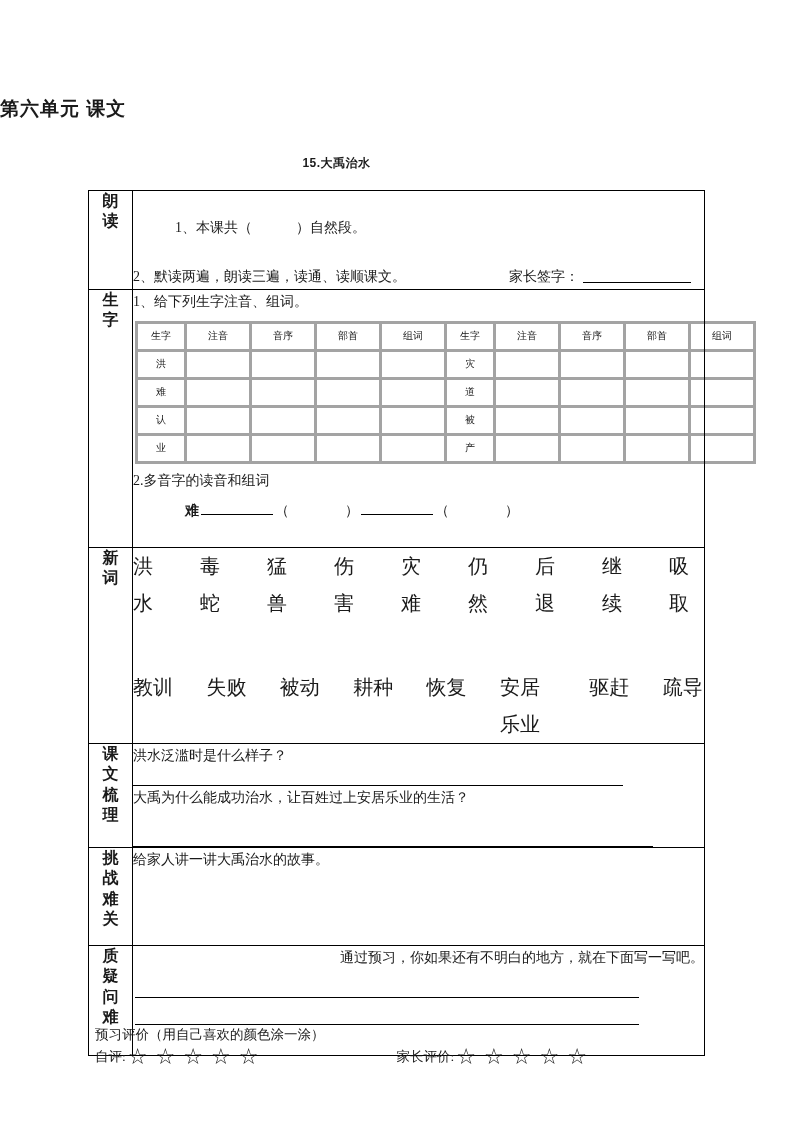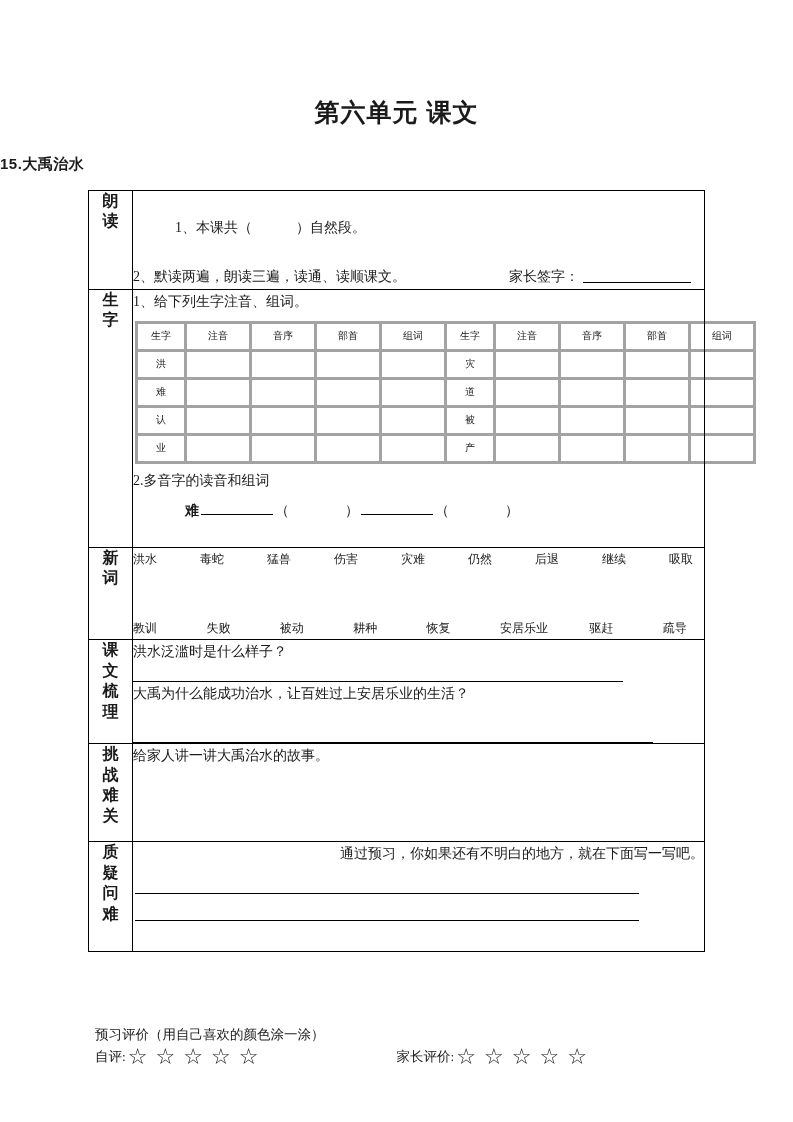--- a/index.html
+++ b/index.html
@@ -21,33 +21,32 @@
     position: relative;
     box-sizing: border-box;
   }
 
   
   .title-unit {
     position: absolute;
     top: 96px;
     left: 0;
     width: 793px;
-    text-align: center;
-    font-size: 25px;
+    font-size: 19px;
     font-weight: bold;
     letter-spacing: 1px;
     font-family: "Liberation Sans", "DejaVu Sans", sans-serif;
   }
   .title-lesson {
     position: absolute;
     top: 155px;
     left: 0;
     width: 673px;
-    text-align: left;
-    font-size: 15px;
+    text-align: center;
+    font-size: 12px;
     font-weight: bold;
     letter-spacing: 0.5px;
     font-family: "Liberation Sans", "DejaVu Sans", sans-serif;
   }
 
   
   .sheet {
     position: absolute;
     left: 88px;
     top: 190px;
@@ -139,21 +138,21 @@
     height: 0.85em;
     margin: 0 2px;
   }
   .dy-space { display: inline-block; width: 56px; }
 
   
   .r-words { height: 62px; }
   .words-cell { padding: 8px 10px; }
   .word-line {
     display: flex;
-    font-size: 12px;
+    font-size: 20px;
     line-height: 1.85;
     gap: 32px;
   }
   .word-line span { display: inline-block; }
   .wl1 span { width: 62px; }
   .wl2 span { width: 62px; margin-top: 47px; }
   .wl2 span.wide { width: 86px; }
 
   
   .r-outline { height: 104px; }

